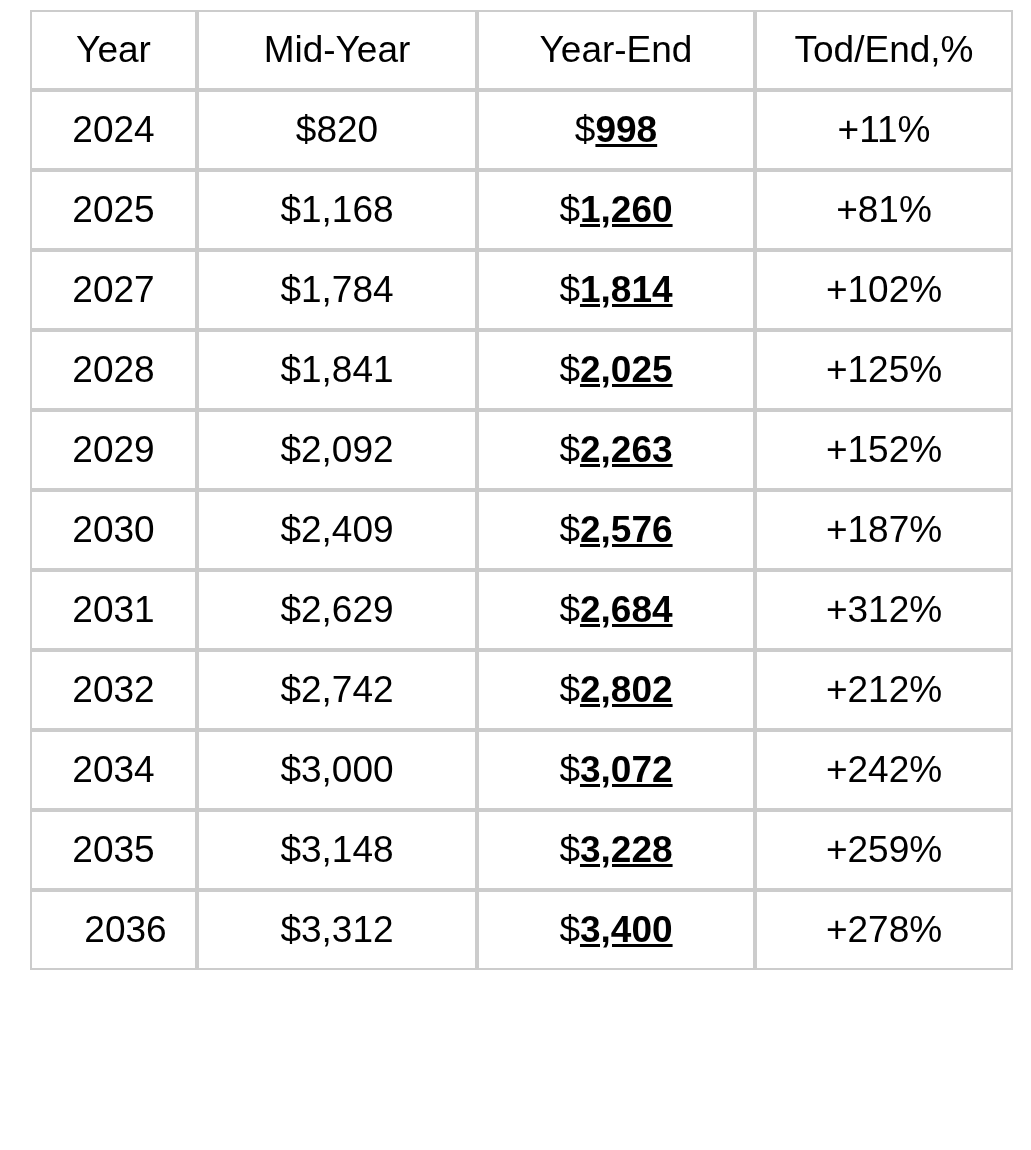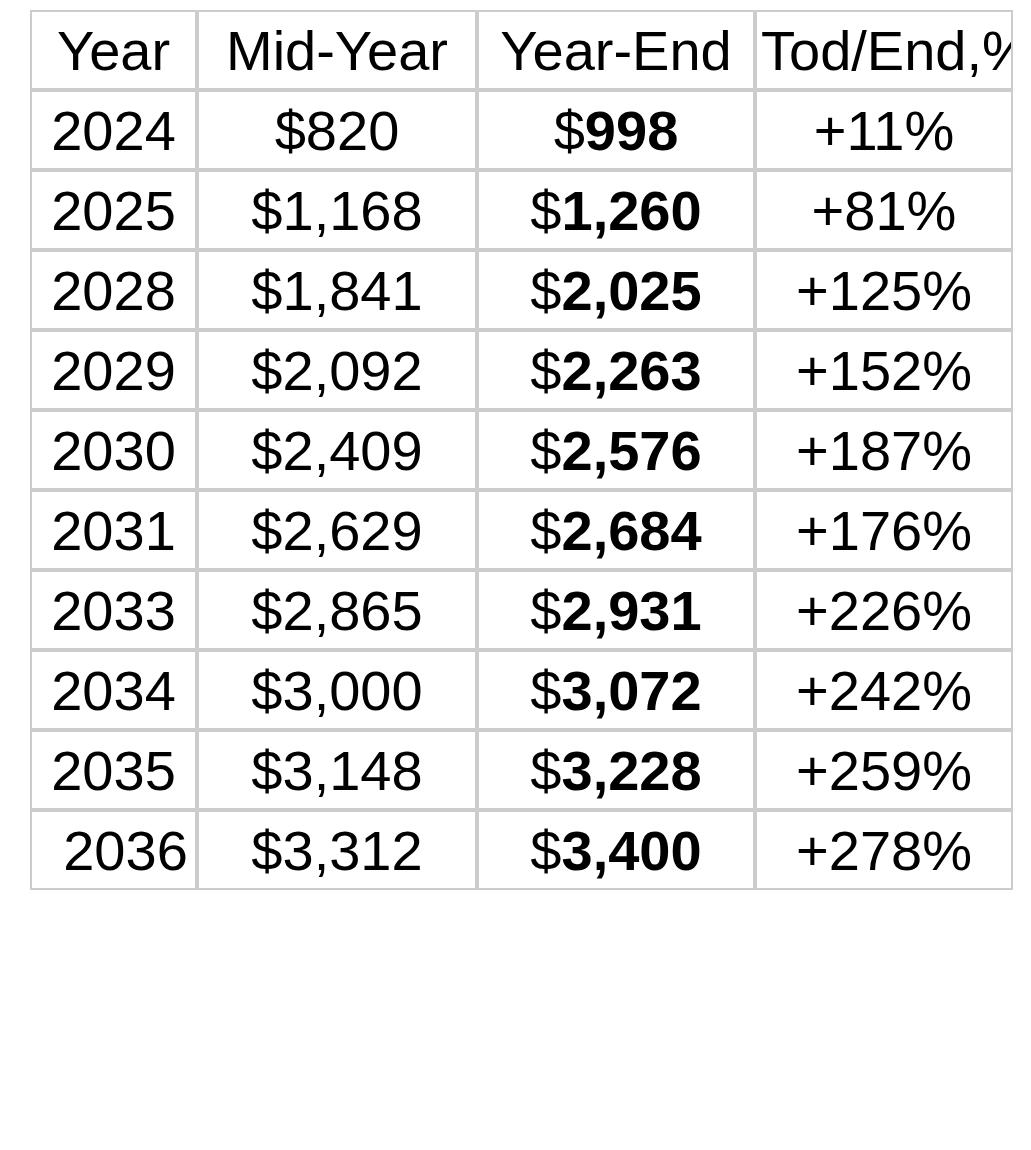--- a/index.html
+++ b/index.html
@@ -27,33 +27,33 @@
     background: #ffffff;
   }
   table.data-table th,
   table.data-table td {
     border: 2px solid #cccccc;
     background: #ffffff;
     text-align: center;
     vertical-align: middle;
     height: 76px;
     padding: 0 4px;
-    font-size: 56px;
+    font-size: 37px;
     font-weight: normal;
     color: #000000;
     overflow: hidden;
     white-space: nowrap;
   }
   col.col-year     { width: 167px; }
   col.col-mid      { width: 280px; }
   col.col-end      { width: 278px; }
   col.col-pct      { width: 258px; }
   .bold { font-weight: bold; }
   .currency-sign { font-weight: normal; }
-  .currency-value-bold { font-weight: bold; }
+  .currency-value-bold { font-weight: bold; text-decoration: underline; }
 </style>
 </head>
 <body style="background: rgb(255, 255, 255); color: rgb(0, 0, 0);">
 
 <div class="table-wrap">
   <table class="data-table" style="border-color: rgb(204, 204, 204);">
     <colgroup>
       <col class="col-year">
       <col class="col-mid">
       <col class="col-end">
@@ -74,20 +74,26 @@
           <td style="border-color: rgb(204, 204, 204);"><span class="currency-sign">$</span><span class="currency-value-bold">998</span></td>
           <td style="border-color: rgb(204, 204, 204);">+11%</td>
         </tr>
         <tr>
           <td class="bold" style="border-color: rgb(204, 204, 204);">2025</td>
           <td style="border-color: rgb(204, 204, 204);">$1,168</td>
           <td style="border-color: rgb(204, 204, 204);"><span class="currency-sign">$</span><span class="currency-value-bold">1,260</span></td>
           <td style="border-color: rgb(204, 204, 204);">+81%</td>
         </tr>
         <tr>
+          <td class="bold" style="border-color: rgb(204, 204, 204);">2027</td>
+          <td style="border-color: rgb(204, 204, 204);">$1,784</td>
+          <td style="border-color: rgb(204, 204, 204);"><span class="currency-sign">$</span><span class="currency-value-bold">1,814</span></td>
+          <td style="border-color: rgb(204, 204, 204);">+102%</td>
+        </tr>
+        <tr>
           <td class="bold" style="border-color: rgb(204, 204, 204);">2028</td>
           <td style="border-color: rgb(204, 204, 204);">$1,841</td>
           <td style="border-color: rgb(204, 204, 204);"><span class="currency-sign">$</span><span class="currency-value-bold">2,025</span></td>
           <td style="border-color: rgb(204, 204, 204);">+125%</td>
         </tr>
         <tr>
           <td class="bold" style="border-color: rgb(204, 204, 204);">2029</td>
           <td style="border-color: rgb(204, 204, 204);">$2,092</td>
           <td style="border-color: rgb(204, 204, 204);"><span class="currency-sign">$</span><span class="currency-value-bold">2,263</span></td>
           <td style="border-color: rgb(204, 204, 204);">+152%</td>
@@ -95,27 +101,27 @@
         <tr>
           <td class="bold" style="border-color: rgb(204, 204, 204);">2030</td>
           <td style="border-color: rgb(204, 204, 204);">$2,409</td>
           <td style="border-color: rgb(204, 204, 204);"><span class="currency-sign">$</span><span class="currency-value-bold">2,576</span></td>
           <td style="border-color: rgb(204, 204, 204);">+187%</td>
         </tr>
         <tr>
           <td class="bold" style="border-color: rgb(204, 204, 204);">2031</td>
           <td style="border-color: rgb(204, 204, 204);">$2,629</td>
           <td style="border-color: rgb(204, 204, 204);"><span class="currency-sign">$</span><span class="currency-value-bold">2,684</span></td>
-          <td style="border-color: rgb(204, 204, 204);">+176%</td>
+          <td style="border-color: rgb(204, 204, 204);">+312%</td>
         </tr>
         <tr>
-          <td class="bold" style="border-color: rgb(204, 204, 204);">2033</td>
-          <td style="border-color: rgb(204, 204, 204);">$2,865</td>
-          <td style="border-color: rgb(204, 204, 204);"><span class="currency-sign">$</span><span class="currency-value-bold">2,931</span></td>
-          <td style="border-color: rgb(204, 204, 204);">+226%</td>
+          <td class="bold" style="border-color: rgb(204, 204, 204);">2032</td>
+          <td style="border-color: rgb(204, 204, 204);">$2,742</td>
+          <td style="border-color: rgb(204, 204, 204);"><span class="currency-sign">$</span><span class="currency-value-bold">2,802</span></td>
+          <td style="border-color: rgb(204, 204, 204);">+212%</td>
         </tr>
         <tr>
           <td class="bold" style="border-color: rgb(204, 204, 204);">2034</td>
           <td style="border-color: rgb(204, 204, 204);">$3,000</td>
           <td style="border-color: rgb(204, 204, 204);"><span class="currency-sign">$</span><span class="currency-value-bold">3,072</span></td>
           <td style="border-color: rgb(204, 204, 204);">+242%</td>
         </tr>
         <tr>
           <td class="bold" style="border-color: rgb(204, 204, 204);">2035</td>
           <td style="border-color: rgb(204, 204, 204);">$3,148</td>

